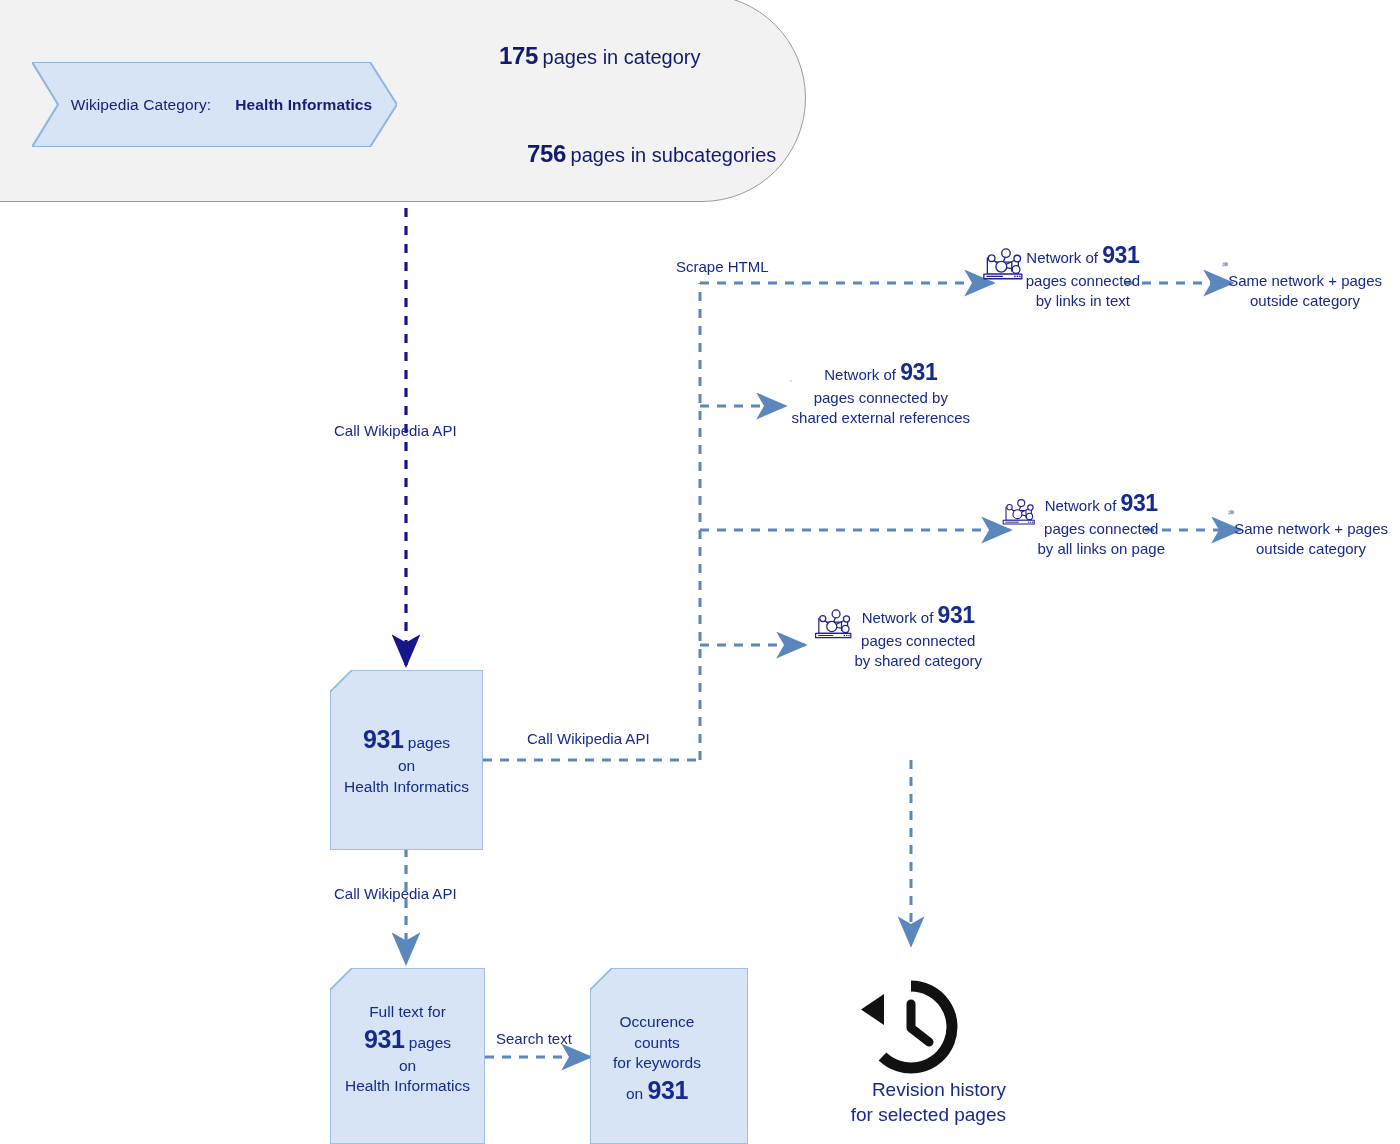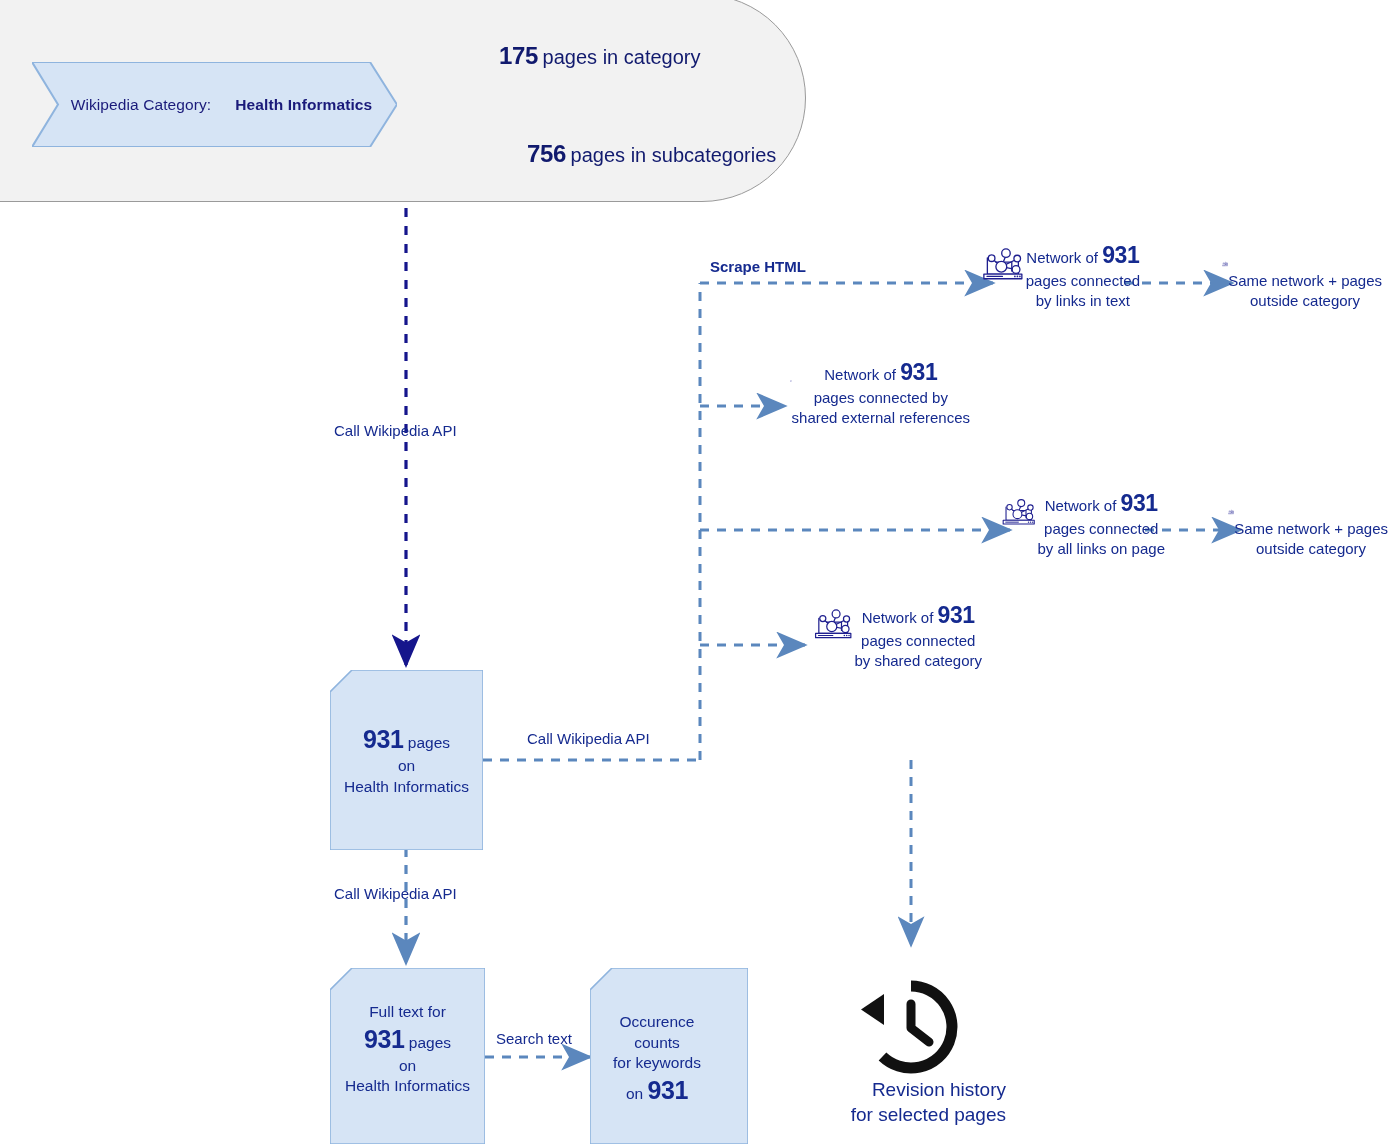--- a/index.html
+++ b/index.html
@@ -156,21 +156,21 @@
     <span class="num">756</span>
     <span class="txt">pages in subcategories</span>
   </div>
 
   <div class="elabel" style="left:334px;top:422px;">Call Wikipedia API</div>
 
   <div class="elabel" style="left:527px;top:730px;">Call Wikipedia API</div>
 
   <div class="elabel" style="left:334px;top:885px;">Call Wikipedia API</div>
 
-  <div class="elabel" style="left:710px;top:258px;font-weight:bold;">Scrape HTML</div>
+  <div class="elabel" style="left:676px;top:258px;">Scrape HTML</div>
 
   <div class="elabel" style="left:496px;top:1030px;">Search text</div>
 
   <div class="doc" style="left:330px;top:670px;width:153px;height:180px;">
     <svg width="153" height="180" viewBox="0 0 153 180" xmlns="http://www.w3.org/2000/svg">
       <polygon points="22,0 153,0 153,180 0,180 0,22" fill="#d6e4f5" stroke="#8fb4de" stroke-width="1.6"></polygon>
     </svg>
     <div class="dtext">
       <div class="lineA">
         <span class="big">931</span>

